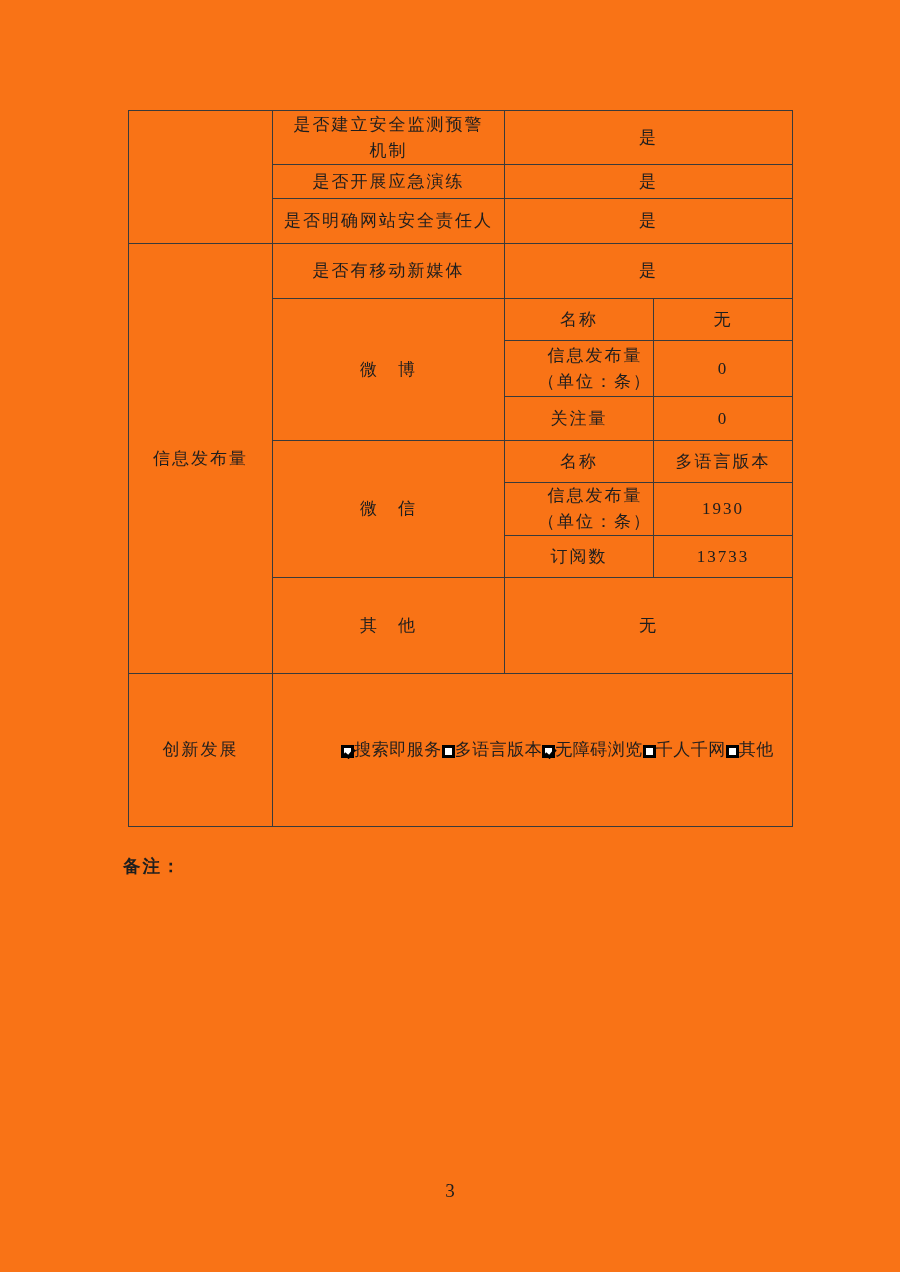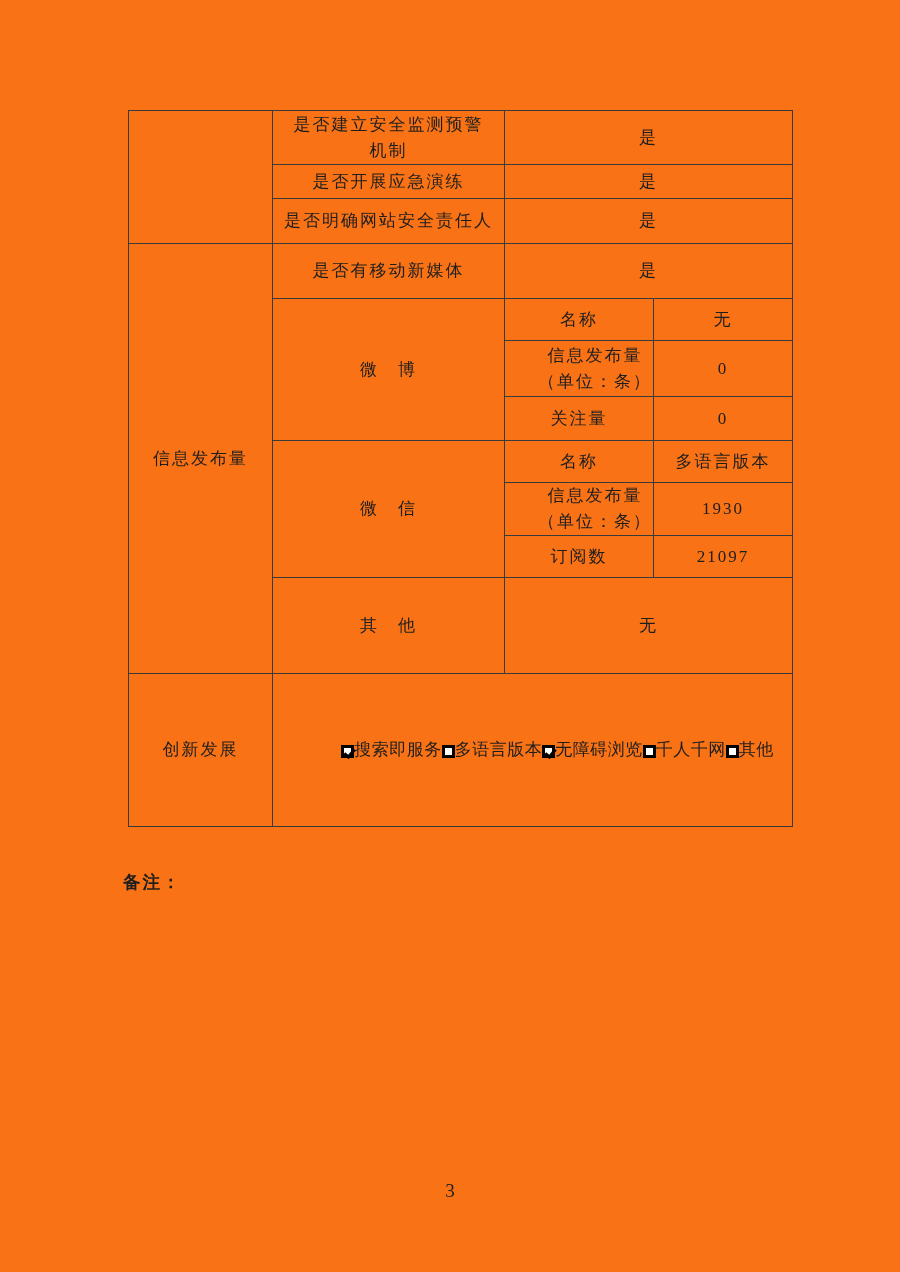--- a/index.html
+++ b/index.html
@@ -61,21 +61,20 @@
     transform: rotate(-50deg);
   }
   .cbx-label { letter-spacing: 0.5px; }
   .remarks {
     position: absolute;
     left: 123px;
     top: 854px;
     font-size: 17.5px;
     font-weight: bold;
     letter-spacing: 2px;
-    margin-top: 16px;
   }
   .page-number {
     position: absolute;
     left: 0;
     top: 1180px;
     width: 100%;
     text-align: center;
     font-size: 19px;
   }
   .two-line div { line-height: 26px; }
@@ -139,21 +138,21 @@
     </tr>
     <tr style="height:52px">
       <td class="two-line sublabel-left">
         <div>信息发布量</div>
         <div>（单位：条）</div>
       </td>
       <td class="val">1930</td>
     </tr>
     <tr style="height:42px">
       <td>订阅数</td>
-      <td class="val">21097</td>
+      <td class="val">13733</td>
     </tr>
     <tr style="height:96px">
       <td>其　他</td>
       <td colspan="2" class="val">无</td>
     </tr>
 
     <tr style="height:153px">
       <td>创新发展</td>
       <td colspan="3" class="checkbox-cell">
         <span id="innovation-options"><span class="cbx checked"></span><span class="cbx-label">搜索即服务</span><span class="cbx"></span><span class="cbx-label">多语言版本</span><span class="cbx checked"></span><span class="cbx-label">无障碍浏览</span><span class="cbx"></span><span class="cbx-label">千人千网</span><span class="cbx"></span><span class="cbx-label">其他</span></span>

